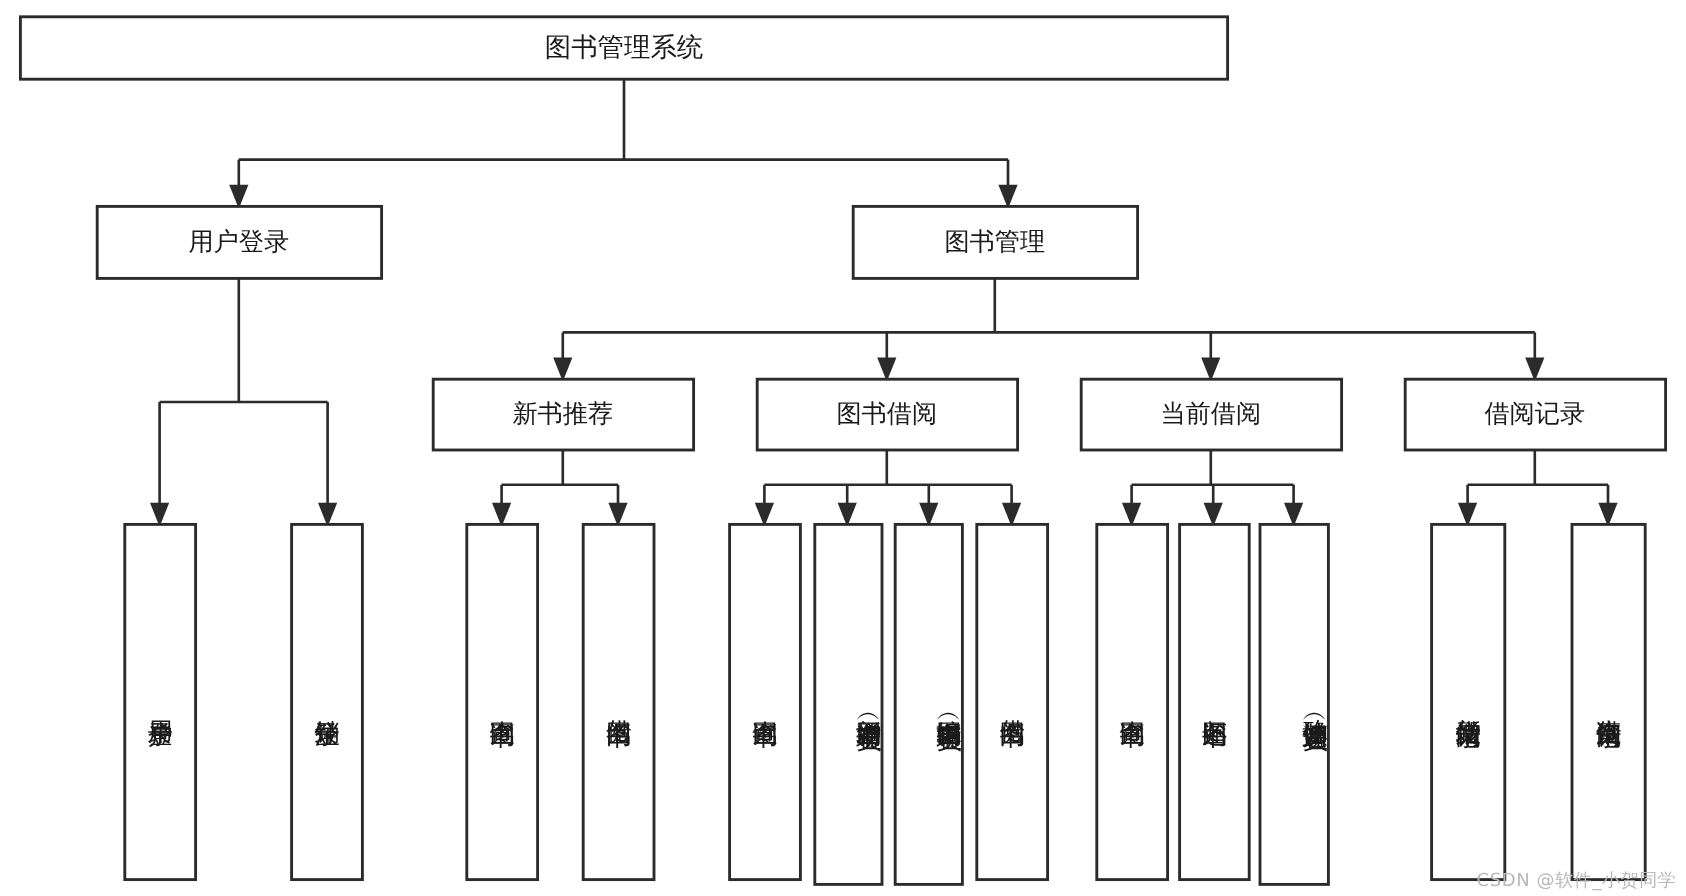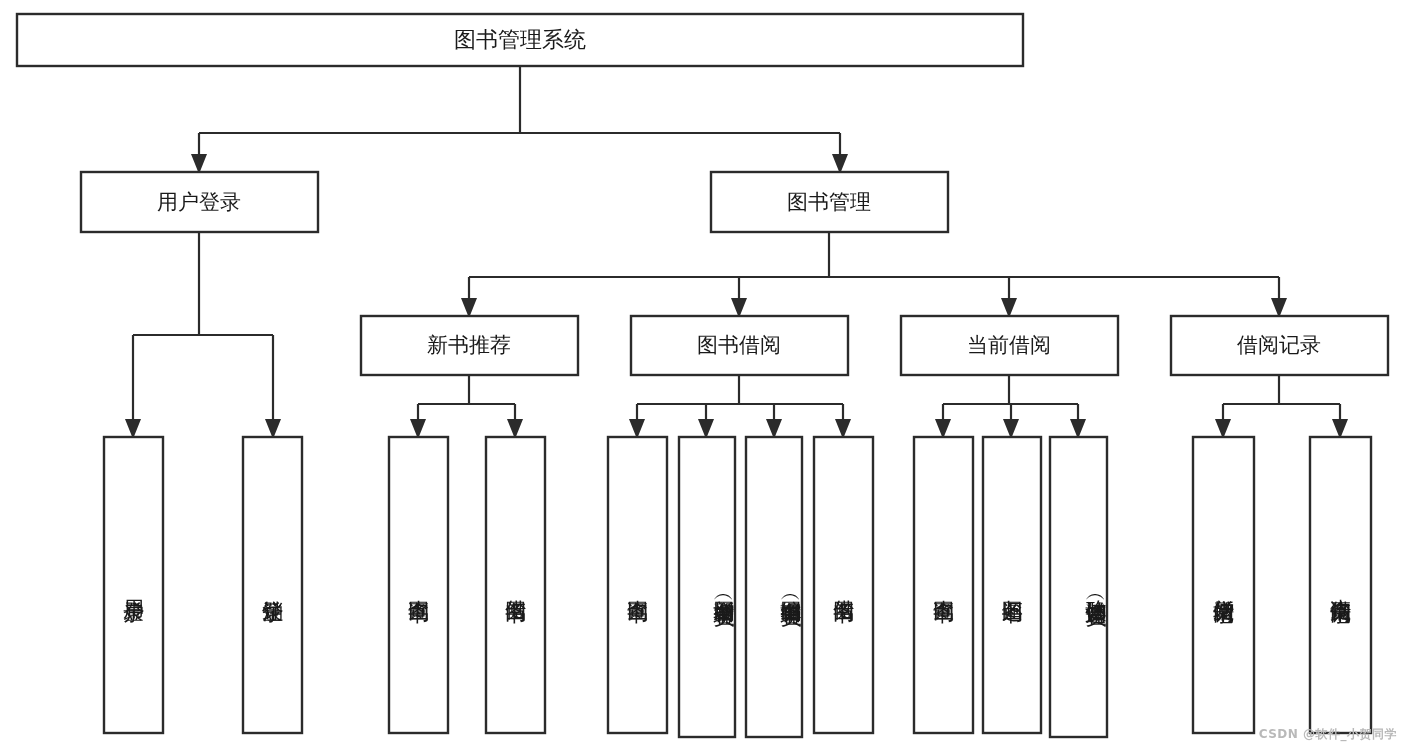--- a/index.html
+++ b/index.html
@@ -67,25 +67,24 @@
     letter-spacing: 1px;
     white-space: nowrap;
     text-align: center;
     pointer-events: none;
   }
   .watermark {
     position: absolute;
     right: 8px;
     bottom: 4px;
     font-family: "DejaVu Sans", "Liberation Sans", sans-serif;
-    font-size: 12px;
+    font-size: 15px;
     color: #b9b9b9;
     letter-spacing: 0.5px;
     white-space: nowrap;
-    font-weight: bold;
   }
 </style>
 </head>
 <body>
 
 <div id="diagram-root">
 
   <svg id="flow" viewBox="0 0 1405 747">
 
     <defs>

